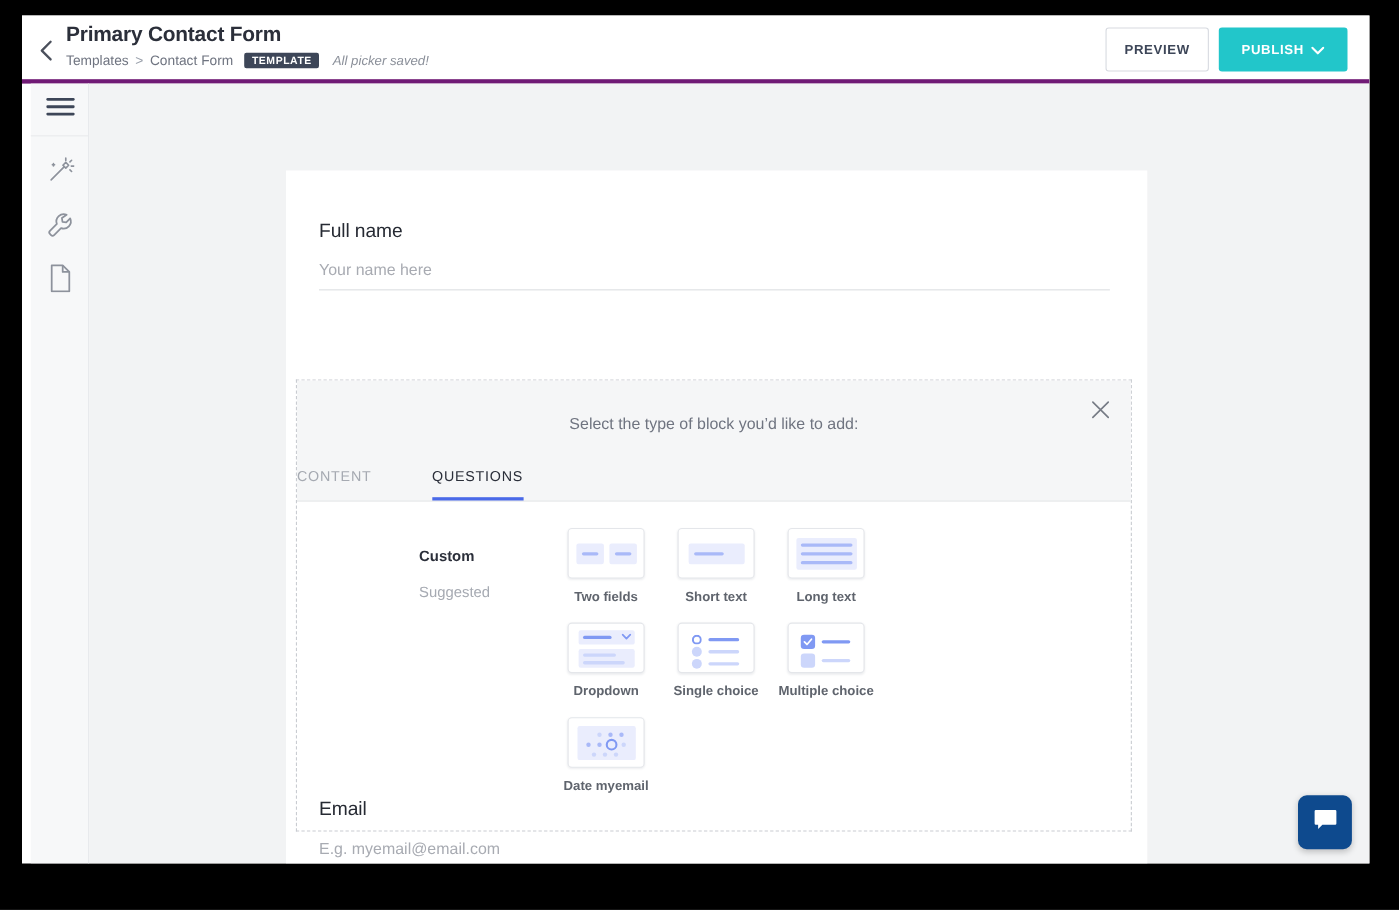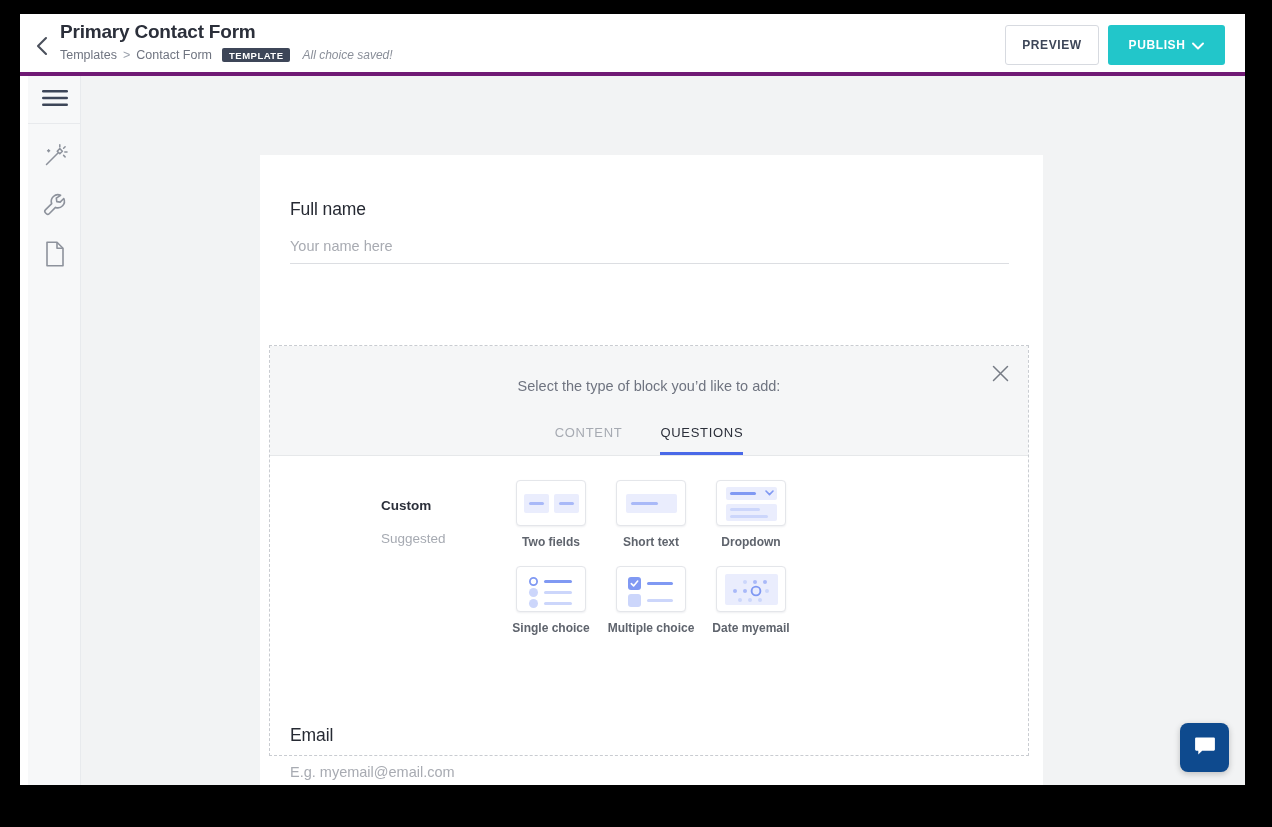--- a/index.html
+++ b/index.html
@@ -147,21 +147,21 @@
     text-align: center;
     font-size: 14.5px; color: #6f7480;
   }
   .picker-close {
     position: absolute; right: 16px; top: 17px;
     width: 24px; height: 24px; cursor: pointer;
     display: flex; align-items: center; justify-content: center;
   }
   .tabs {
     position: absolute; left: 0; right: 0; bottom: 0;
-    display: flex; justify-content: center; gap: 38px;
+    display: flex; justify-content: flex-start; gap: 55px;
   }
   .tab {
     font-size: 13px; letter-spacing: 0.7px; font-weight: normal;
     color: #a6aab2; padding-bottom: 12px; cursor: pointer;
     border-bottom: 3px solid transparent;
   }
   .tab.active { color: #2b2f3a; border-bottom-color: #4a69e8; }
 
   .picker-body { position: relative; height: 299px; }
   .side-cats {
@@ -229,21 +229,21 @@
       </span>
     </div>
 
     <div class="title-block">
       <div class="page-title">Primary Contact Form</div>
       <div class="crumbs">
         <span class="crumb link">Templates</span>
         <span class="crumb-sep">&gt;</span>
         <span class="crumb">Contact Form</span>
         <span class="badge">TEMPLATE</span>
-        <span class="saved-note">All choice saved!</span>
+        <span class="saved-note">All picker saved!</span>
       </div>
     </div>
 
     <div class="actions">
       <div class="btn btn-preview">PREVIEW</div>
       <div class="btn btn-publish">
         <span>PUBLISH</span>
         <span class="chev">
           <svg width="12" height="8" viewBox="0 0 12 8" fill="none">
             <path d="M1 1.5 L6 6.5 L11 1.5" stroke="#ffffff" stroke-width="1.9" stroke-linecap="round" stroke-linejoin="round"></path>
@@ -342,20 +342,29 @@
             </div>
 
             <div class="card-cell">
               <div class="thumb">
                 <div class="lav" style="left:9px;  top:13px; width:51px; height:19px;"></div>
                 <div class="blu" style="left:14px; top:21px; width:27px; height:3px;"></div>
               </div>
               <div class="card-label">Short text</div>
             </div>
 
+            <div class="card-cell">
+              <div class="thumb">
+                <div class="lav" style="left:7px;  top:8px;  width:55px; height:29px;"></div>
+                <div class="blu" style="left:11px; top:13px; width:47px; height:3px;"></div>
+                <div class="blu" style="left:11px; top:21px; width:47px; height:3px;"></div>
+                <div class="blu" style="left:11px; top:29px; width:47px; height:3px;"></div>
+              </div>
+              <div class="card-label">Long text</div>
+            </div>
 
             <div class="card-cell">
               <div class="thumb">
                 <div class="lav" style="left:9px;  top:6px;  width:51px; height:13px;"></div>
                 <div class="blu-dark" style="left:13px; top:11px; width:26px; height:3px;"></div>
                 <svg style="position:absolute; left:48px; top:9px;" width="9" height="6" viewBox="0 0 9 6" fill="none">
                   <path d="M1 1 L4.5 4.6 L8 1" stroke="#8099f3" stroke-width="1.6" stroke-linecap="round" stroke-linejoin="round"></path>
                 </svg>
                 <div class="lav" style="left:9px;  top:23px; width:51px; height:17px;"></div>
                 <div class="blu-pale" style="left:13px; top:27px; width:30px; height:3px;"></div>

